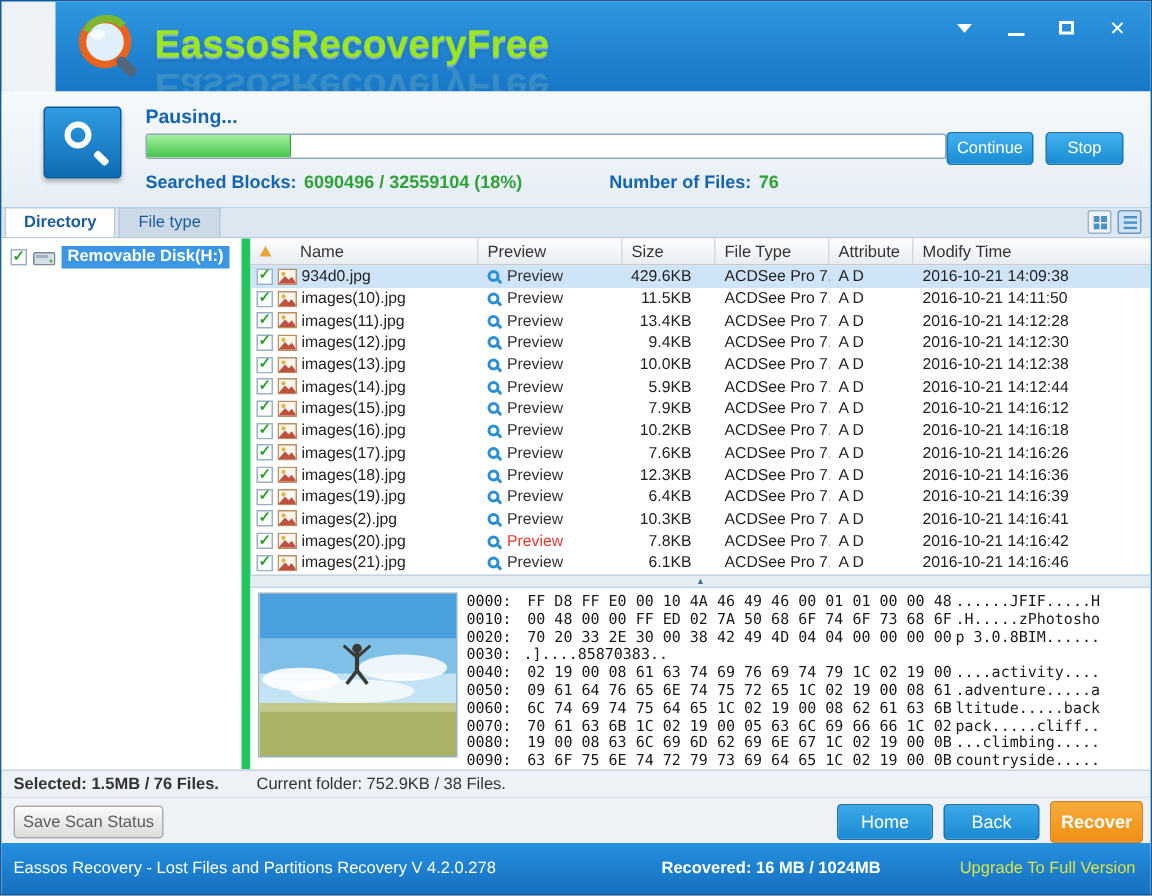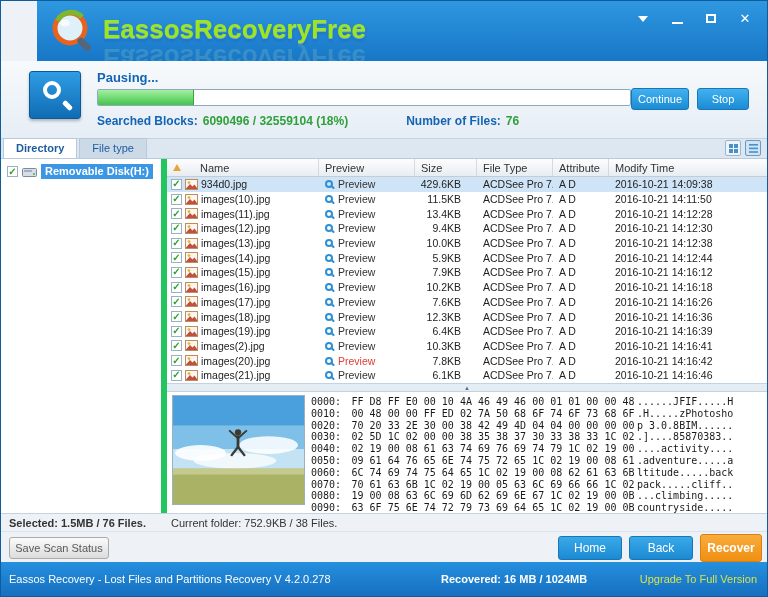--- a/index.html
+++ b/index.html
@@ -495,21 +495,20 @@
     <span class="hbytes">00 48 00 00 FF ED 02 7A 50 68 6F 74 6F 73 68 6F</span>
     <span class="hascii">.H.....zPhotosho</span>
   </div>
             <div class="hexline">
     <span class="hoff">0020:</span>
     <span class="hbytes">70 20 33 2E 30 00 38 42 49 4D 04 04 00 00 00 00</span>
     <span class="hascii">p 3.0.8BIM......</span>
   </div>
             <div class="hexline">
     <span class="hoff">0030:</span>
-    <span class="hbytes">02 5D 1C 02 00 00 38 35 38 37 30 33 38 33 1C 02</span>
     <span class="hascii">.]....85870383..</span>
   </div>
             <div class="hexline">
     <span class="hoff">0040:</span>
     <span class="hbytes">02 19 00 08 61 63 74 69 76 69 74 79 1C 02 19 00</span>
     <span class="hascii">....activity....</span>
   </div>
             <div class="hexline">
     <span class="hoff">0050:</span>
     <span class="hbytes">09 61 64 76 65 6E 74 75 72 65 1C 02 19 00 08 61</span>

